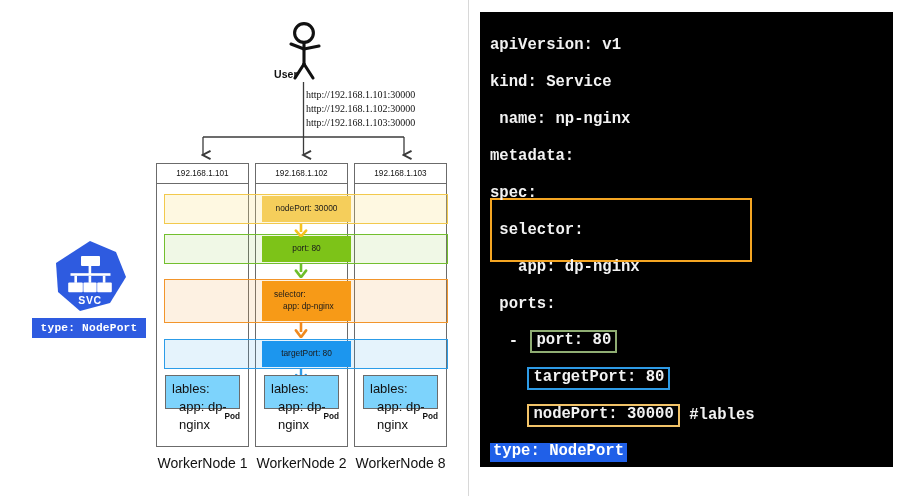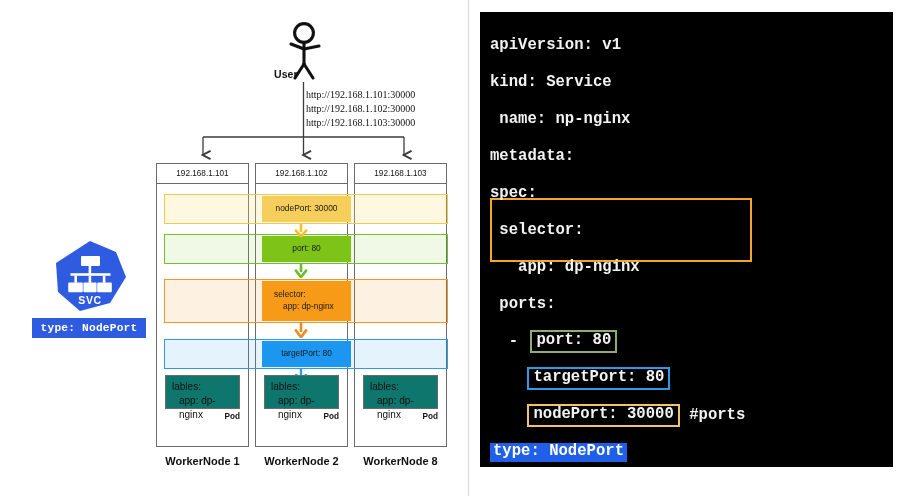--- a/index.html
+++ b/index.html
@@ -112,44 +112,44 @@
     border: 1.4px solid #6b6b6b;
     border-top: none;
     background: transparent;
     z-index: 2;
   }
   .node-footer {
     position: absolute;
     top: 292px; left: 0;
     width: 93px;
     text-align: center;
-    font-size: 11px;
-    font-weight: 700;
+    font-size: 14px;
+    font-weight: 400;
     color: #111;
     z-index: 6;
   }
 
   
   .pod-box {
     position: absolute;
     left: 9px;
     top: 212px;
     width: 75px;
     height: 48px;
     box-sizing: border-box;
     z-index: 7;
   }
   .pod-inner {
     box-sizing: border-box;
     width: 75px;
     height: 34px;
     border: 1.1px solid #6b6b6b;
-    background: #0f766e;
+    background: #7dd3fc;
     padding: 4px 0 0 6px;
-    font-size: 10px;
+    font-size: 13px;
     color: #111;
     line-height: 1.38;
   }
   .pod-inner .indent { padding-left: 7px; }
   .pod-caption {
     width: 75px;
     text-align: right;
     font-size: 8.2px;
     font-weight: 700;
     color: #111;
@@ -509,21 +509,21 @@
       </div>
 
       <div class="yline">
         <span>    </span>
         <span class="boxed box-blue">targetPort: 80</span>
       </div>
 
       <div class="yline">
         <span>    </span>
         <span class="boxed box-amber">nodePort: 30000</span>
-        <span> #ports</span>
+        <span> #lables</span>
       </div>
 
       <div class="yline">
         <span class="hl-blue">type: NodePort</span>
       </div>
 
     </div>
   </div>
 
 </div>

